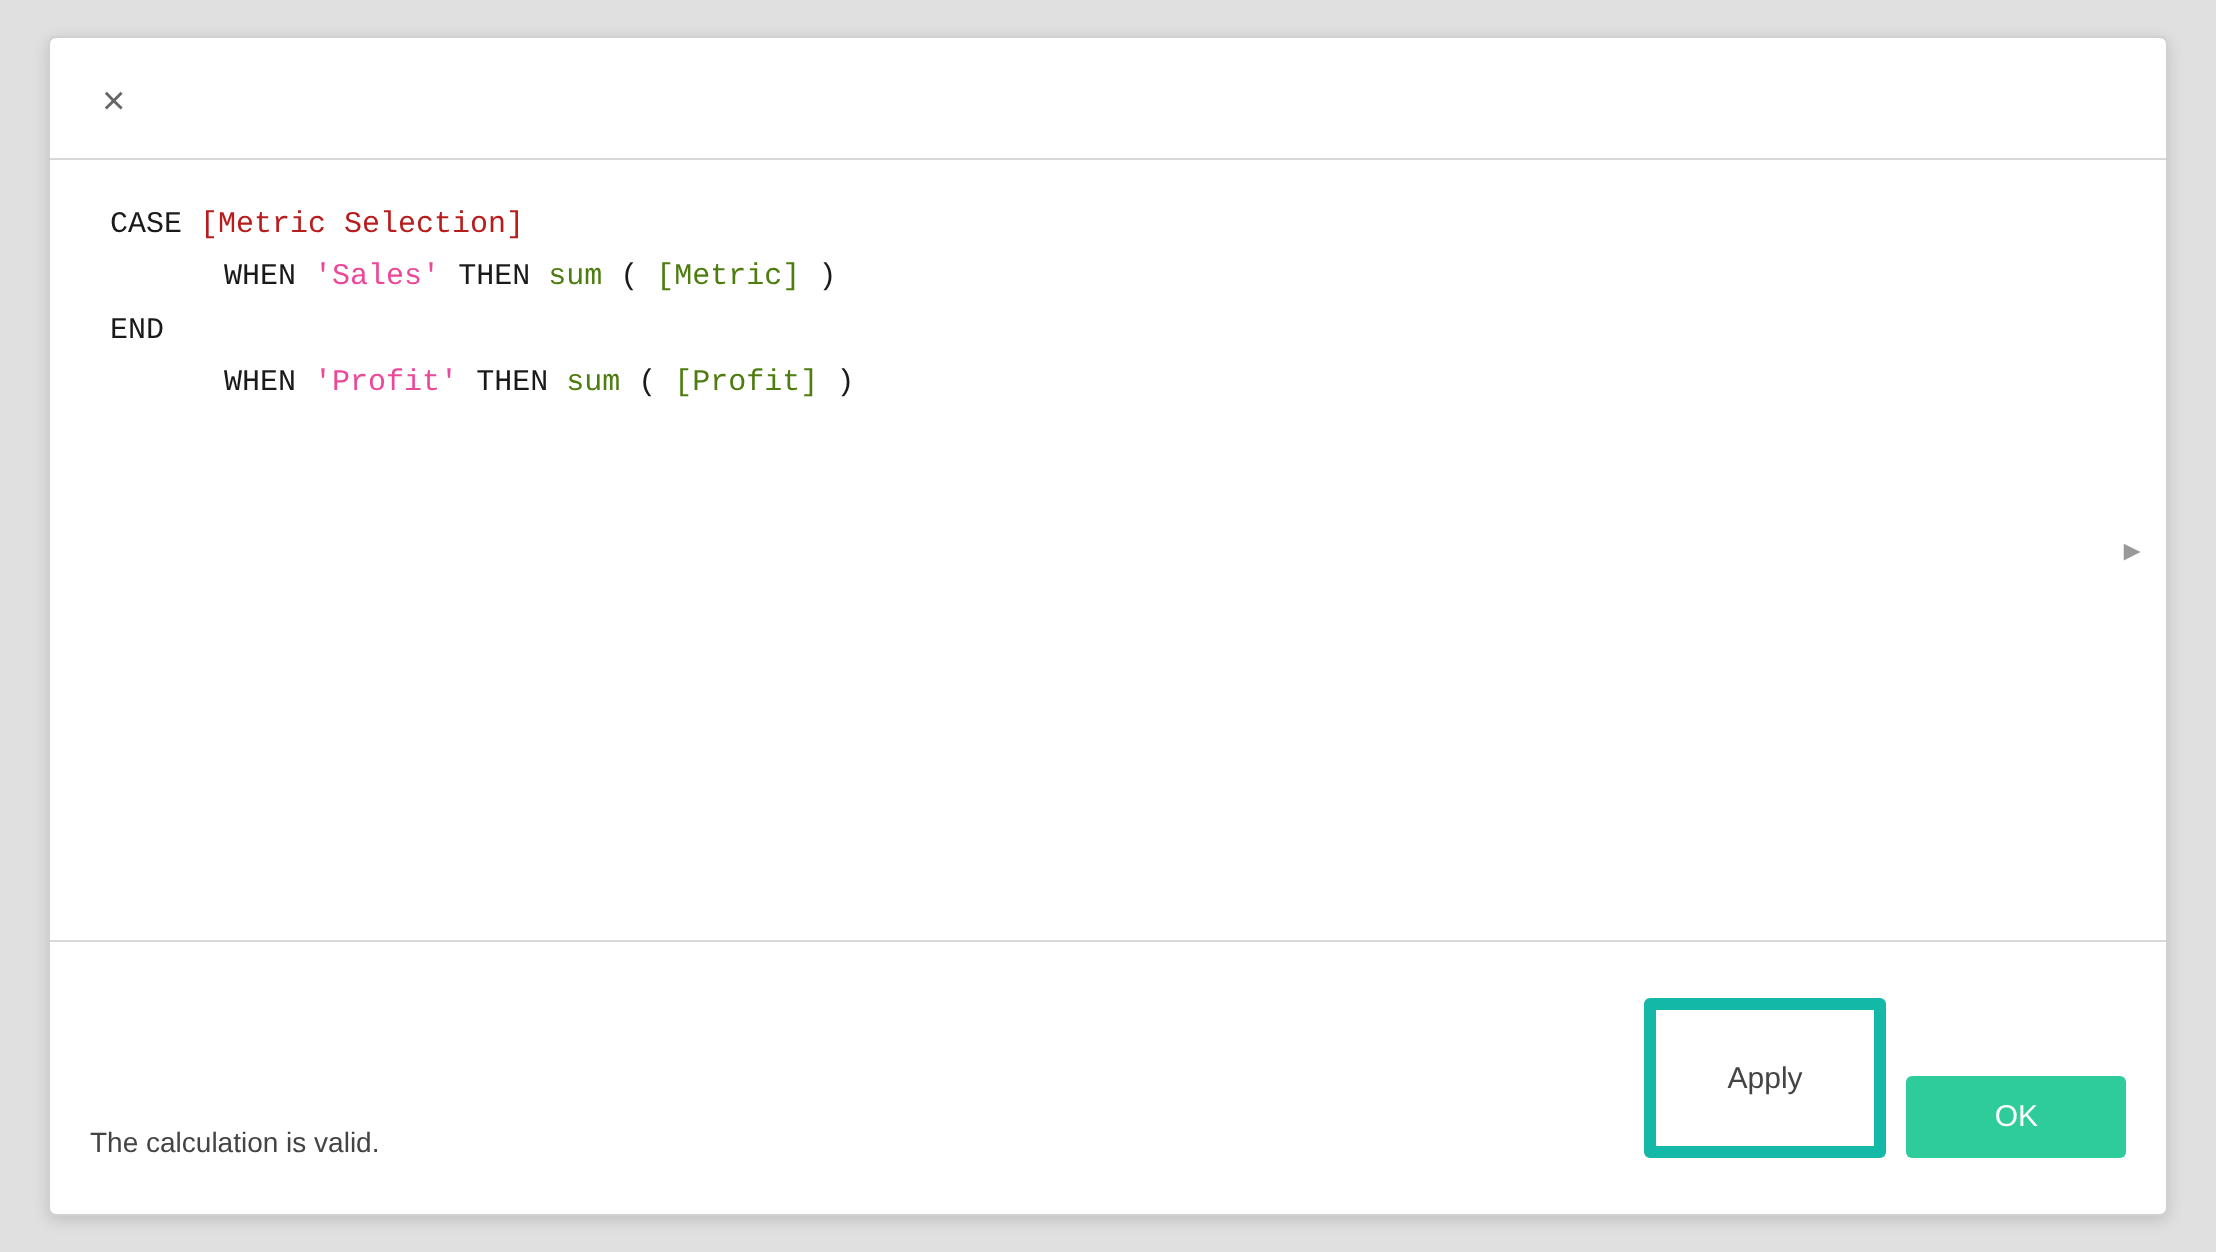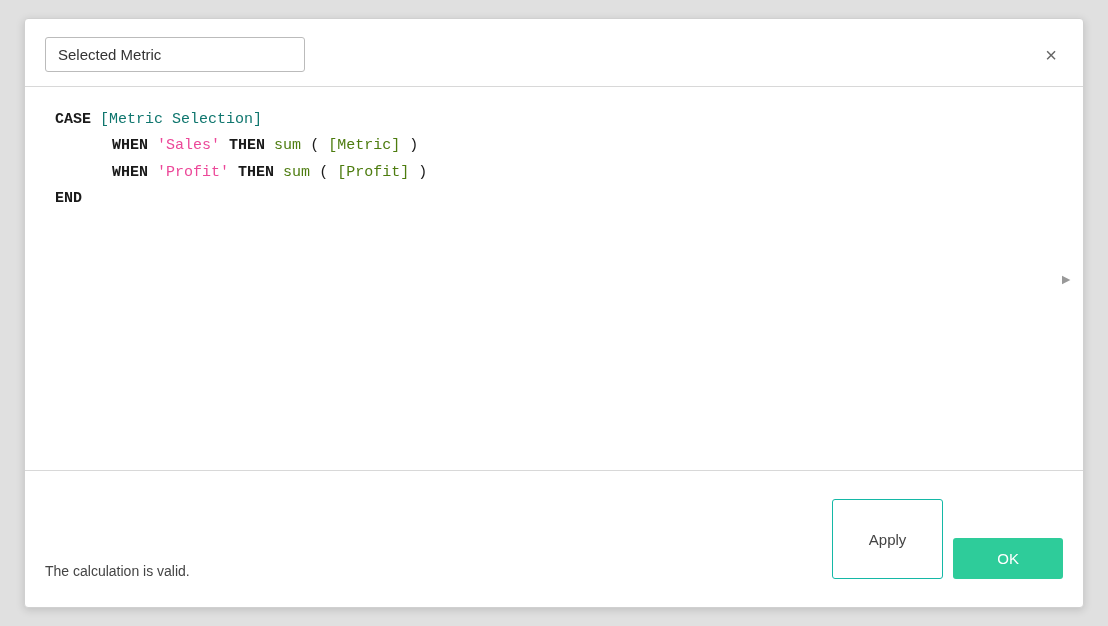--- a/index.html
+++ b/index.html
@@ -69,22 +69,22 @@
       position: relative;
       overflow: hidden;
     }
 
     .code-block {
       font-family: 'Courier New', Courier, monospace;
       font-size: 15px;
       line-height: 1.75;
     }
 
-    .kw { color: #1a1a1a; font-weight: bold; }
-    .field { color: #0f766e; }
+    .kw { color: #1a1a1a; font-weight: normal; }
+    .field { color: #b91c1c; }
     .str { color: #ec4899; }
     .fn { color: #4d7c0f; }
     .bracket { color: #1a1a1a; }
 
     .chevron-right {
       position: absolute;
       right: 10px;
       top: 50%;
       transform: translateY(-50%);
       color: #999;
@@ -104,21 +104,21 @@
       color: #444;
     }
 
     .footer-buttons {
       display: flex;
       gap: 10px;
     }
 
     .btn-apply {
       background: #fff;
-      border: 1px solid #14b8a6;
+      border: 6px solid #14b8a6;
       border-radius: 3px;
       padding: 12px 36px;
       font-size: 15px;
       color: #444;
       cursor: pointer;
       font-family: inherit;
     }
 
     .btn-ok {
       background: #2ecc9a;
@@ -132,21 +132,20 @@
       font-weight: 500;
       margin-top: 39px;
     }
   </style>
 </head>
 <body>
 
 <div class="dialog">
 
   <div class="dialog-header">
-    <input class="dialog-title-input" type="text" value="Selected Metric" style="">
     <button class="close-btn">
       <span>×</span>
     </button>
   </div>
 
   <hr class="divider">
 
   <div class="editor-area">
     <div class="code-block">
 
@@ -164,35 +163,35 @@
         <span> </span>
         <span class="kw">THEN</span>
         <span> </span>
         <span class="fn">sum</span>
         <span class="bracket">(</span>
         <span class="fn">[Metric]</span>
         <span class="bracket">)</span>
       </div>
 
       <div>
+        <span class="kw">END</span>
+      </div>
+
+      <div>
         <span style="padding-left:48px; display:inline-block;"></span>
         <span class="kw">WHEN</span>
         <span> </span>
         <span class="str">'Profit'</span>
         <span> </span>
         <span class="kw">THEN</span>
         <span> </span>
         <span class="fn">sum</span>
         <span class="bracket">(</span>
         <span class="fn">[Profit]</span>
         <span class="bracket">)</span>
-      </div>
-
-      <div>
-        <span class="kw">END</span>
       </div>
     </div>
 
     <div class="chevron-right">►</div>
   </div>
 
   <div class="dialog-footer">
     <span class="status-text">The calculation is valid.</span>
     <div class="footer-buttons">
       <button class="btn-apply">Apply</button>

